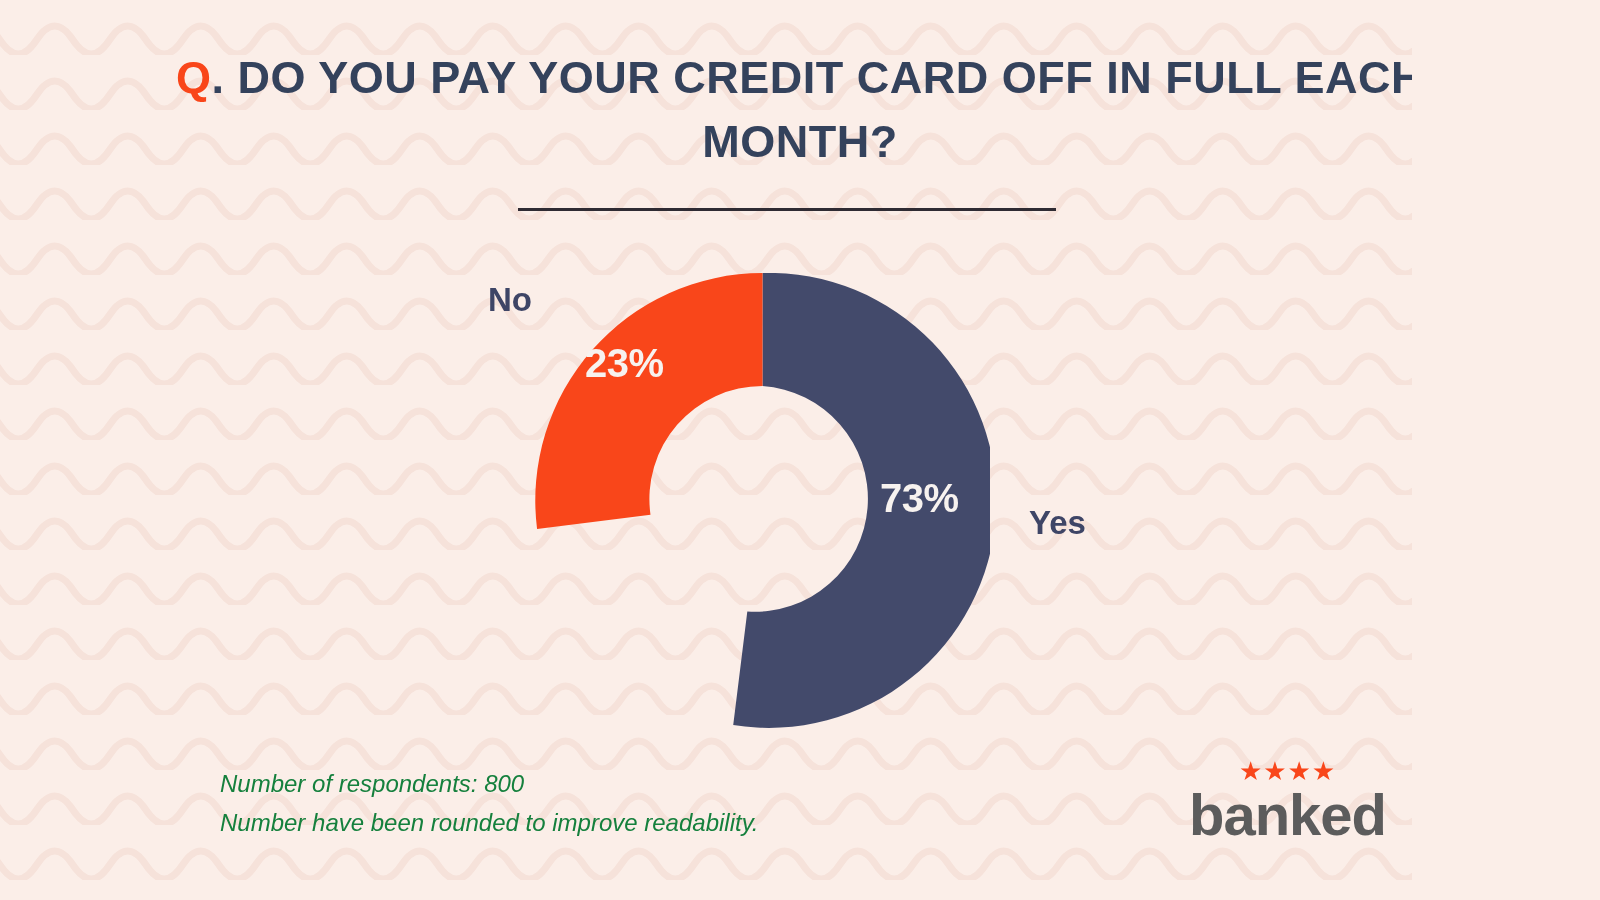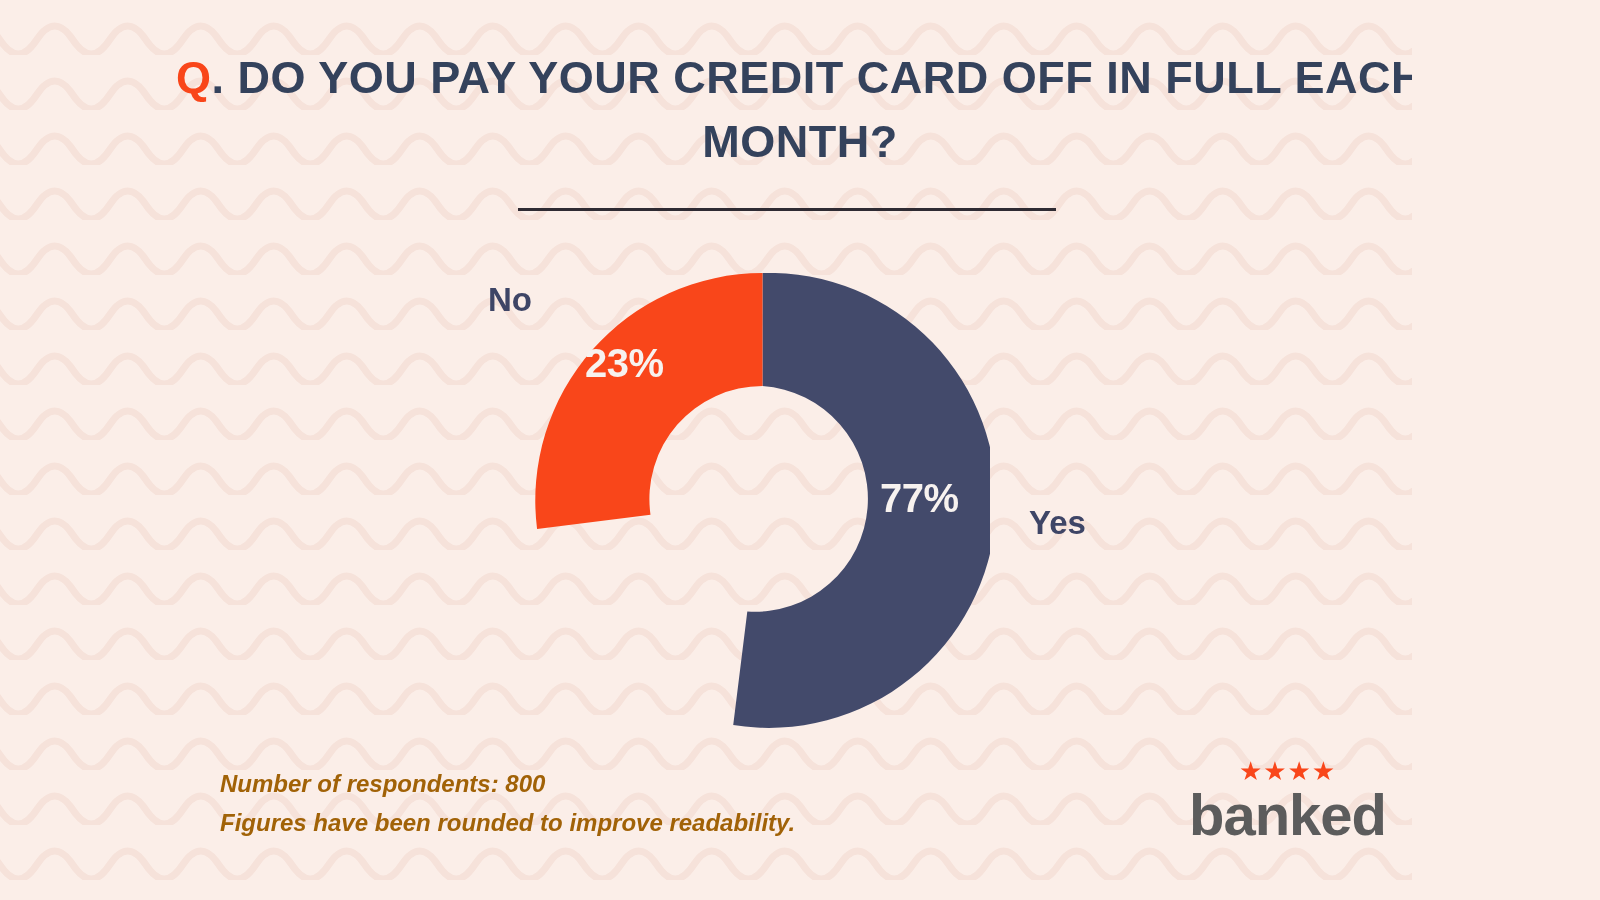--- a/index.html
+++ b/index.html
@@ -102,22 +102,21 @@
 
   
   #footnote {
     position: absolute;
     left: 220px;
     top: 764px;
     font-family: "Liberation Sans", sans-serif;
     font-style: italic;
     font-size: 24px;
     line-height: 39px;
-    color: #a16207;
-    font-weight: bold;
+    color: #15803d;
   }
   #footnote .foot-line { display: block; }
 
   
   #logo {
     position: absolute;
     left: 1185px;
     top: 758px;
     width: 205px;
     text-align: center;
@@ -173,28 +172,28 @@
 
       <path fill="#f9461a" d="M 227.5 0
                A 227.5 227.5 0 0 0 2.06 255.88
                L 115.49 241.73
                A 113 113 0 0 1 227.5 113
                Z"></path>
     </svg>
   </div>
 
   <div id="value-no" class="slice-value">23%</div>
-  <div id="value-yes" class="slice-value">77%</div>
+  <div id="value-yes" class="slice-value">73%</div>
 
   <div id="label-no" class="slice-label">No</div>
   <div id="label-yes" class="slice-label">Yes</div>
 
   <div id="footnote">
     <span class="foot-line">Number of respondents: 800</span>
-    <span class="foot-line">Figures have been rounded to improve readability.</span>
+    <span class="foot-line">Number have been rounded to improve readability.</span>
   </div>
 
   <div id="logo">
     <span id="logo-stars">★★★★</span>
     <span id="logo-text">banked</span>
   </div>
 
 </div>
 
 </body></html>

